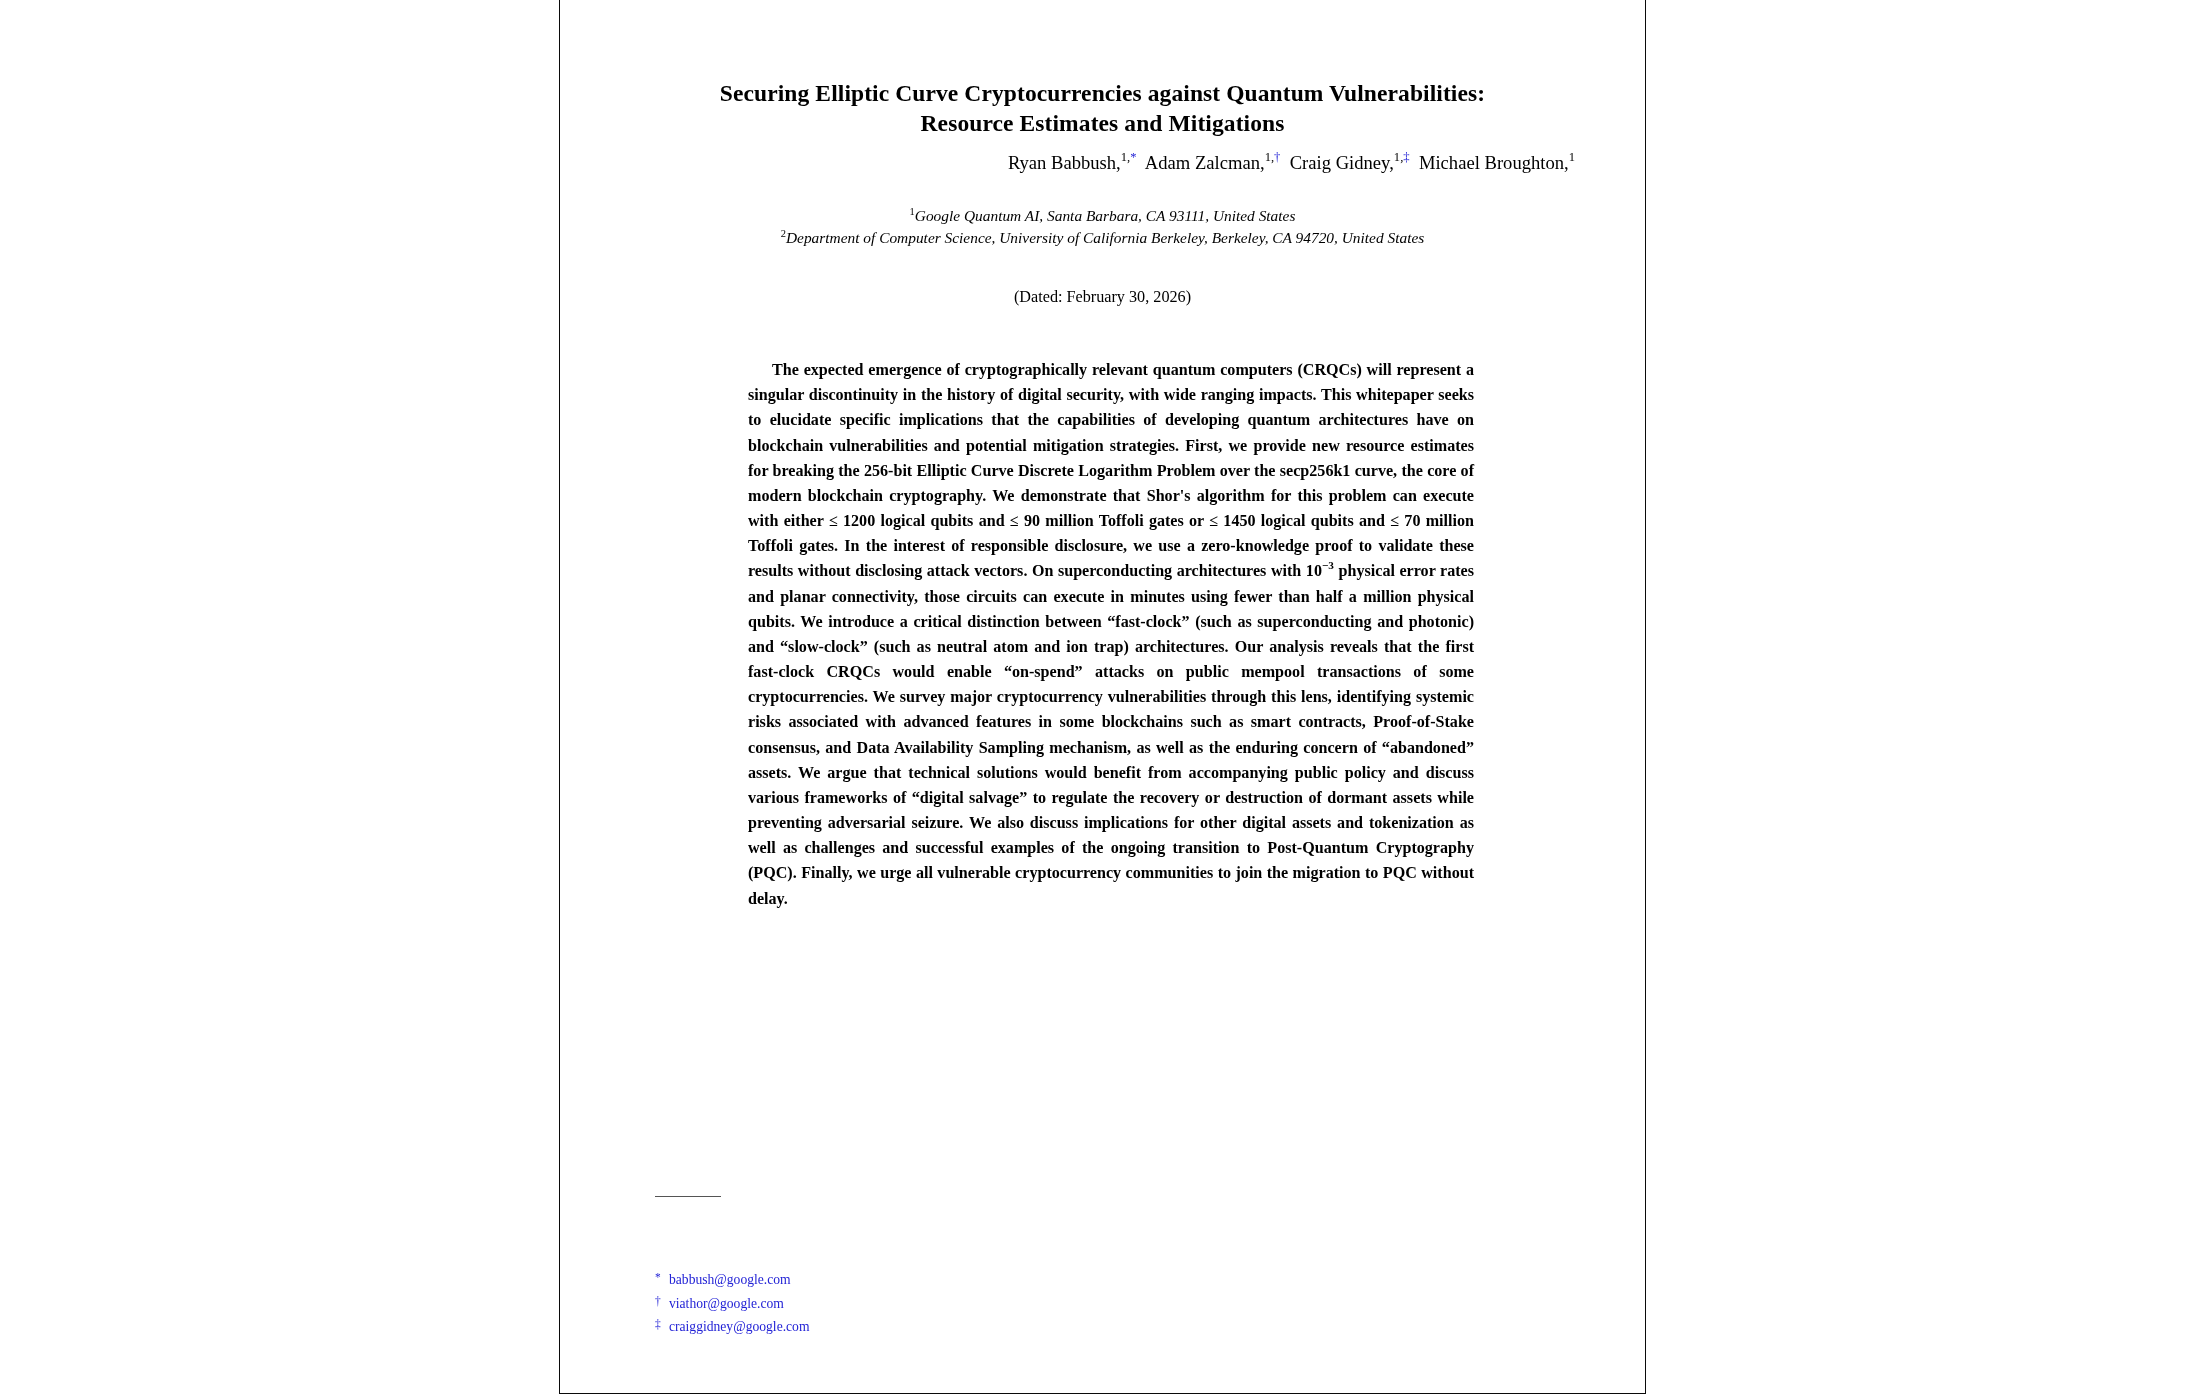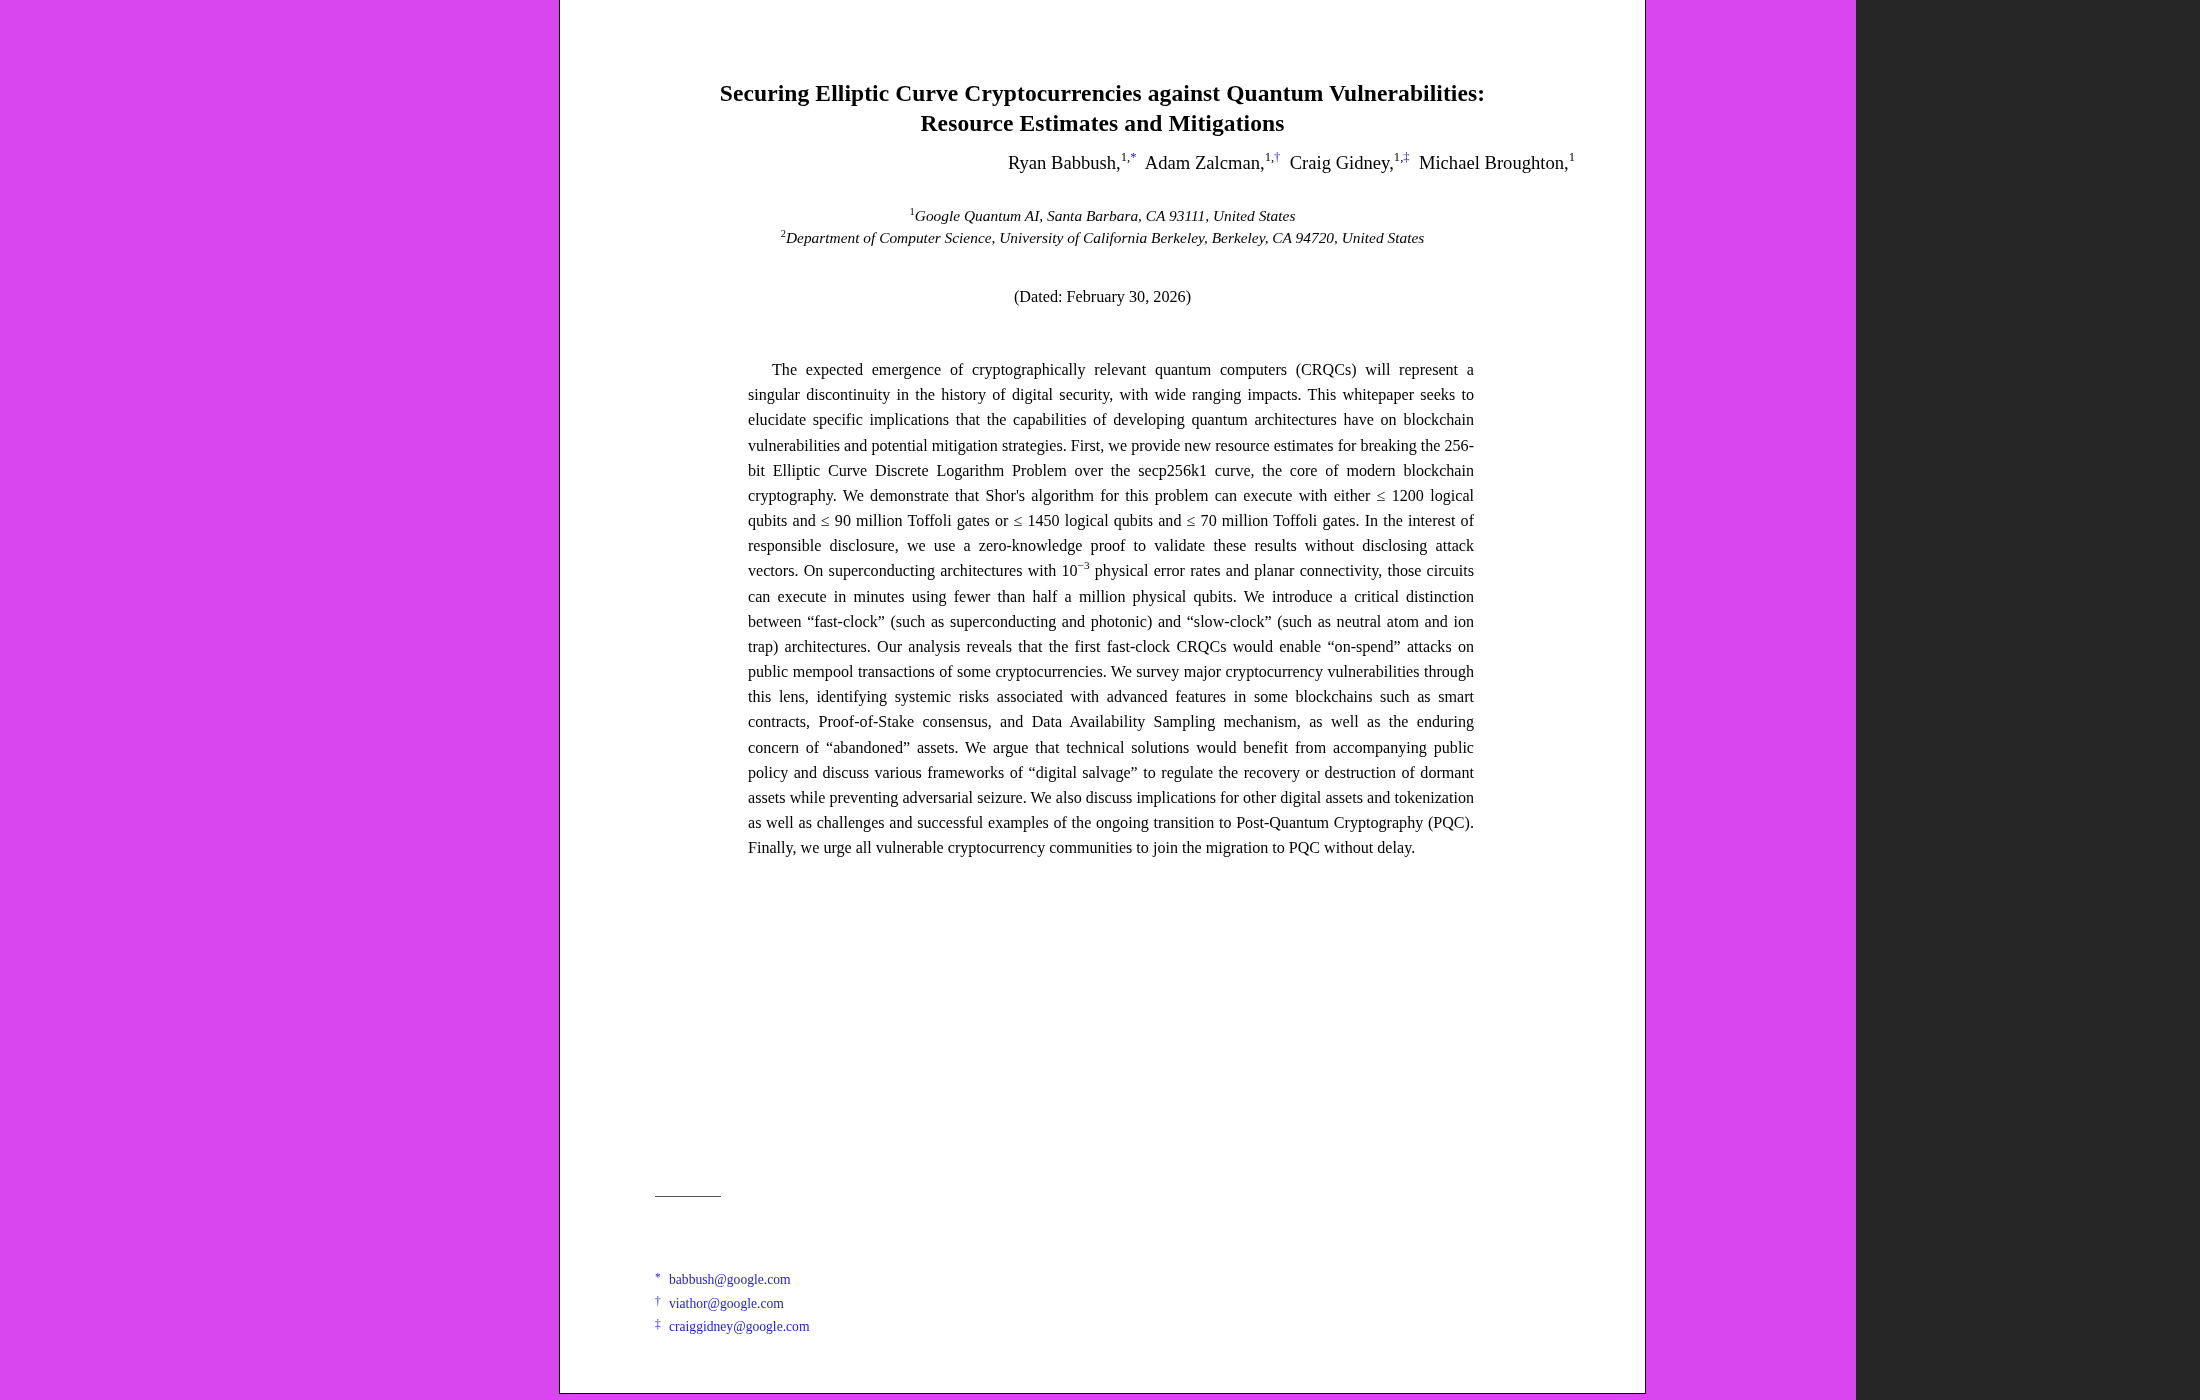--- a/index.html
+++ b/index.html
@@ -9,23 +9,23 @@
   }
   body {
     width: 2200px;
     height: 1400px;
     overflow: hidden;
     font-family: "Liberation Serif", serif;
   }
 
   #viewer {
     position: relative;
-    width: 1856px;
+    width: 2200px;
     height: 1400px;
-    background: #d946ef;
+    background: #ffffff;
   }
 
   
   #page {
     position: absolute;
     left: 560px;
     top: 0;
     width: 1085px;
     height: 1393px;
     background: #ffffff;
@@ -108,20 +108,21 @@
     position: absolute;
     left: 188px;
     top: 357px;
     width: 726px;
     font-size: 16.1px;
     line-height: 1.565;
     color: #000;
     text-align: justify;
     text-justify: inter-word;
     hyphens: none;
+    font-weight: bold;
   }
   .abstract .indent { display: inline-block; width: 24px; }
   .abstract sup.exp {
     font-size: 0.70em;
     vertical-align: 0.58em;
     line-height: 0;
   }
 
   
   .fn-rule {

